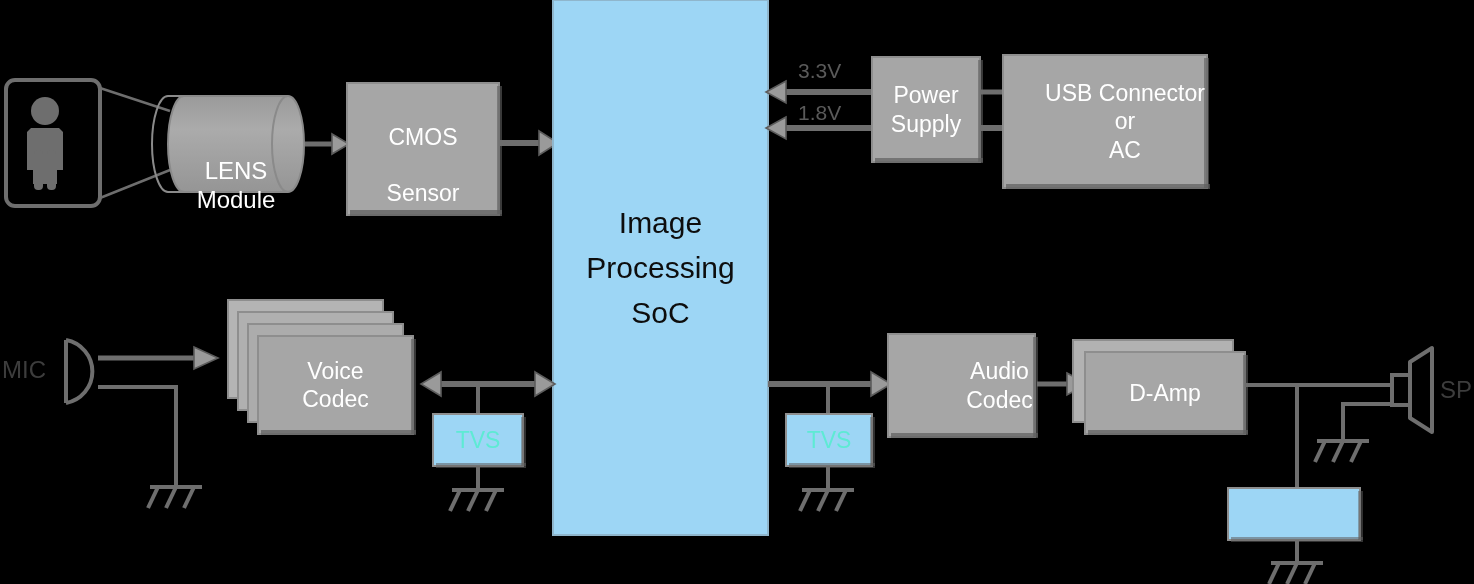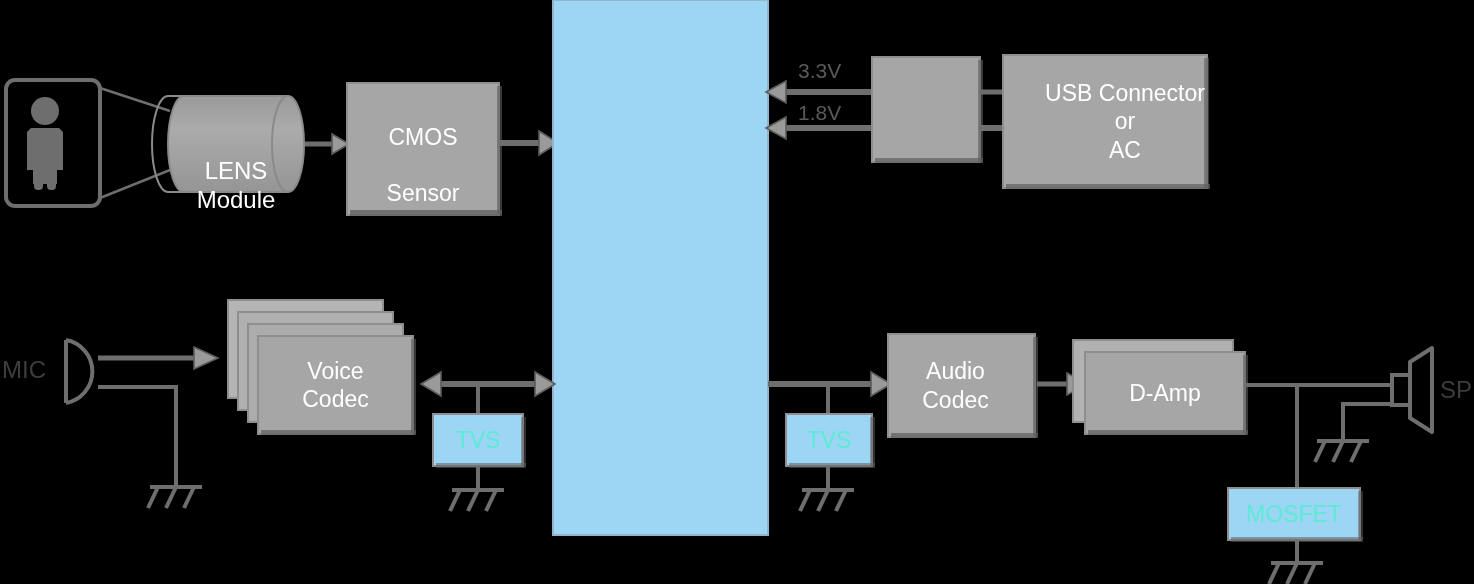--- a/index.html
+++ b/index.html
@@ -264,41 +264,45 @@
     </g>
   </svg>
 
   <div class="blk-label lens-txt" style="left:184px; top:96px; width:104px; height:96px;">LENS
 Module</div>
 
   <div class="blk-label gray-txt" style="left:347px; top:83px; width:152px; height:164px;">CMOS
 
 Sensor</div>
 
+  <div class="blk-label soc-txt" style="left:553px; top:160px; width:215px; height:215px;">Image
+Processing
+SoC</div>
 
   <div class="blk-label volt-txt" style="left:798px; top:58px; width:70px; height:26px; justify-content:flex-start;text-align:right;">3.3V</div>
 
   <div class="blk-label volt-txt" style="left:798px; top:100px; width:70px; height:26px; justify-content:flex-start;">1.8V</div>
 
+  <div class="blk-label gray-txt" style="left:872px; top:57px; width:108px; height:105px;">Power
+Supply</div>
 
   <div class="blk-label gray-txt" style="left:1003px; top:55px; width:204px; height:133px;padding-left:20px;">USB Connector
 or
 AC</div>
 
   <div class="blk-label io-txt" style="left:2px; top:355px; width:56px; height:30px; justify-content:flex-start;">MIC</div>
 
   <div class="blk-label gray-txt" style="left:258px; top:336px; width:155px; height:98px;">Voice
 Codec</div>
 
   <div class="blk-label dark-txt" style="left:433px; top:414px; width:90px; height:52px;">TVS</div>
 
   <div class="blk-label dark-txt" style="left:786px; top:414px; width:86px; height:52px;">TVS</div>
 
-  <div class="blk-label gray-txt" style="left:888px; top:334px; width:135px; height:103px;">Audio
+  <div class="blk-label gray-txt" style="left:888px; top:334px; width:135px; height:103px;padding-left:44px;">Audio
 Codec</div>
 
   <div class="blk-label gray-txt" style="left:1085px; top:352px; width:160px; height:82px;">D-Amp</div>
 
-  <div class="blk-label dark-txt" style="left:1228px; top:488px; width:132px; height:52px;">MOSFET</div>
 
   <div class="blk-label io-txt" style="left:1440px; top:375px; width:40px; height:30px; justify-content:flex-start;">SP</div>
 
 </div>
 
 </body></html>

